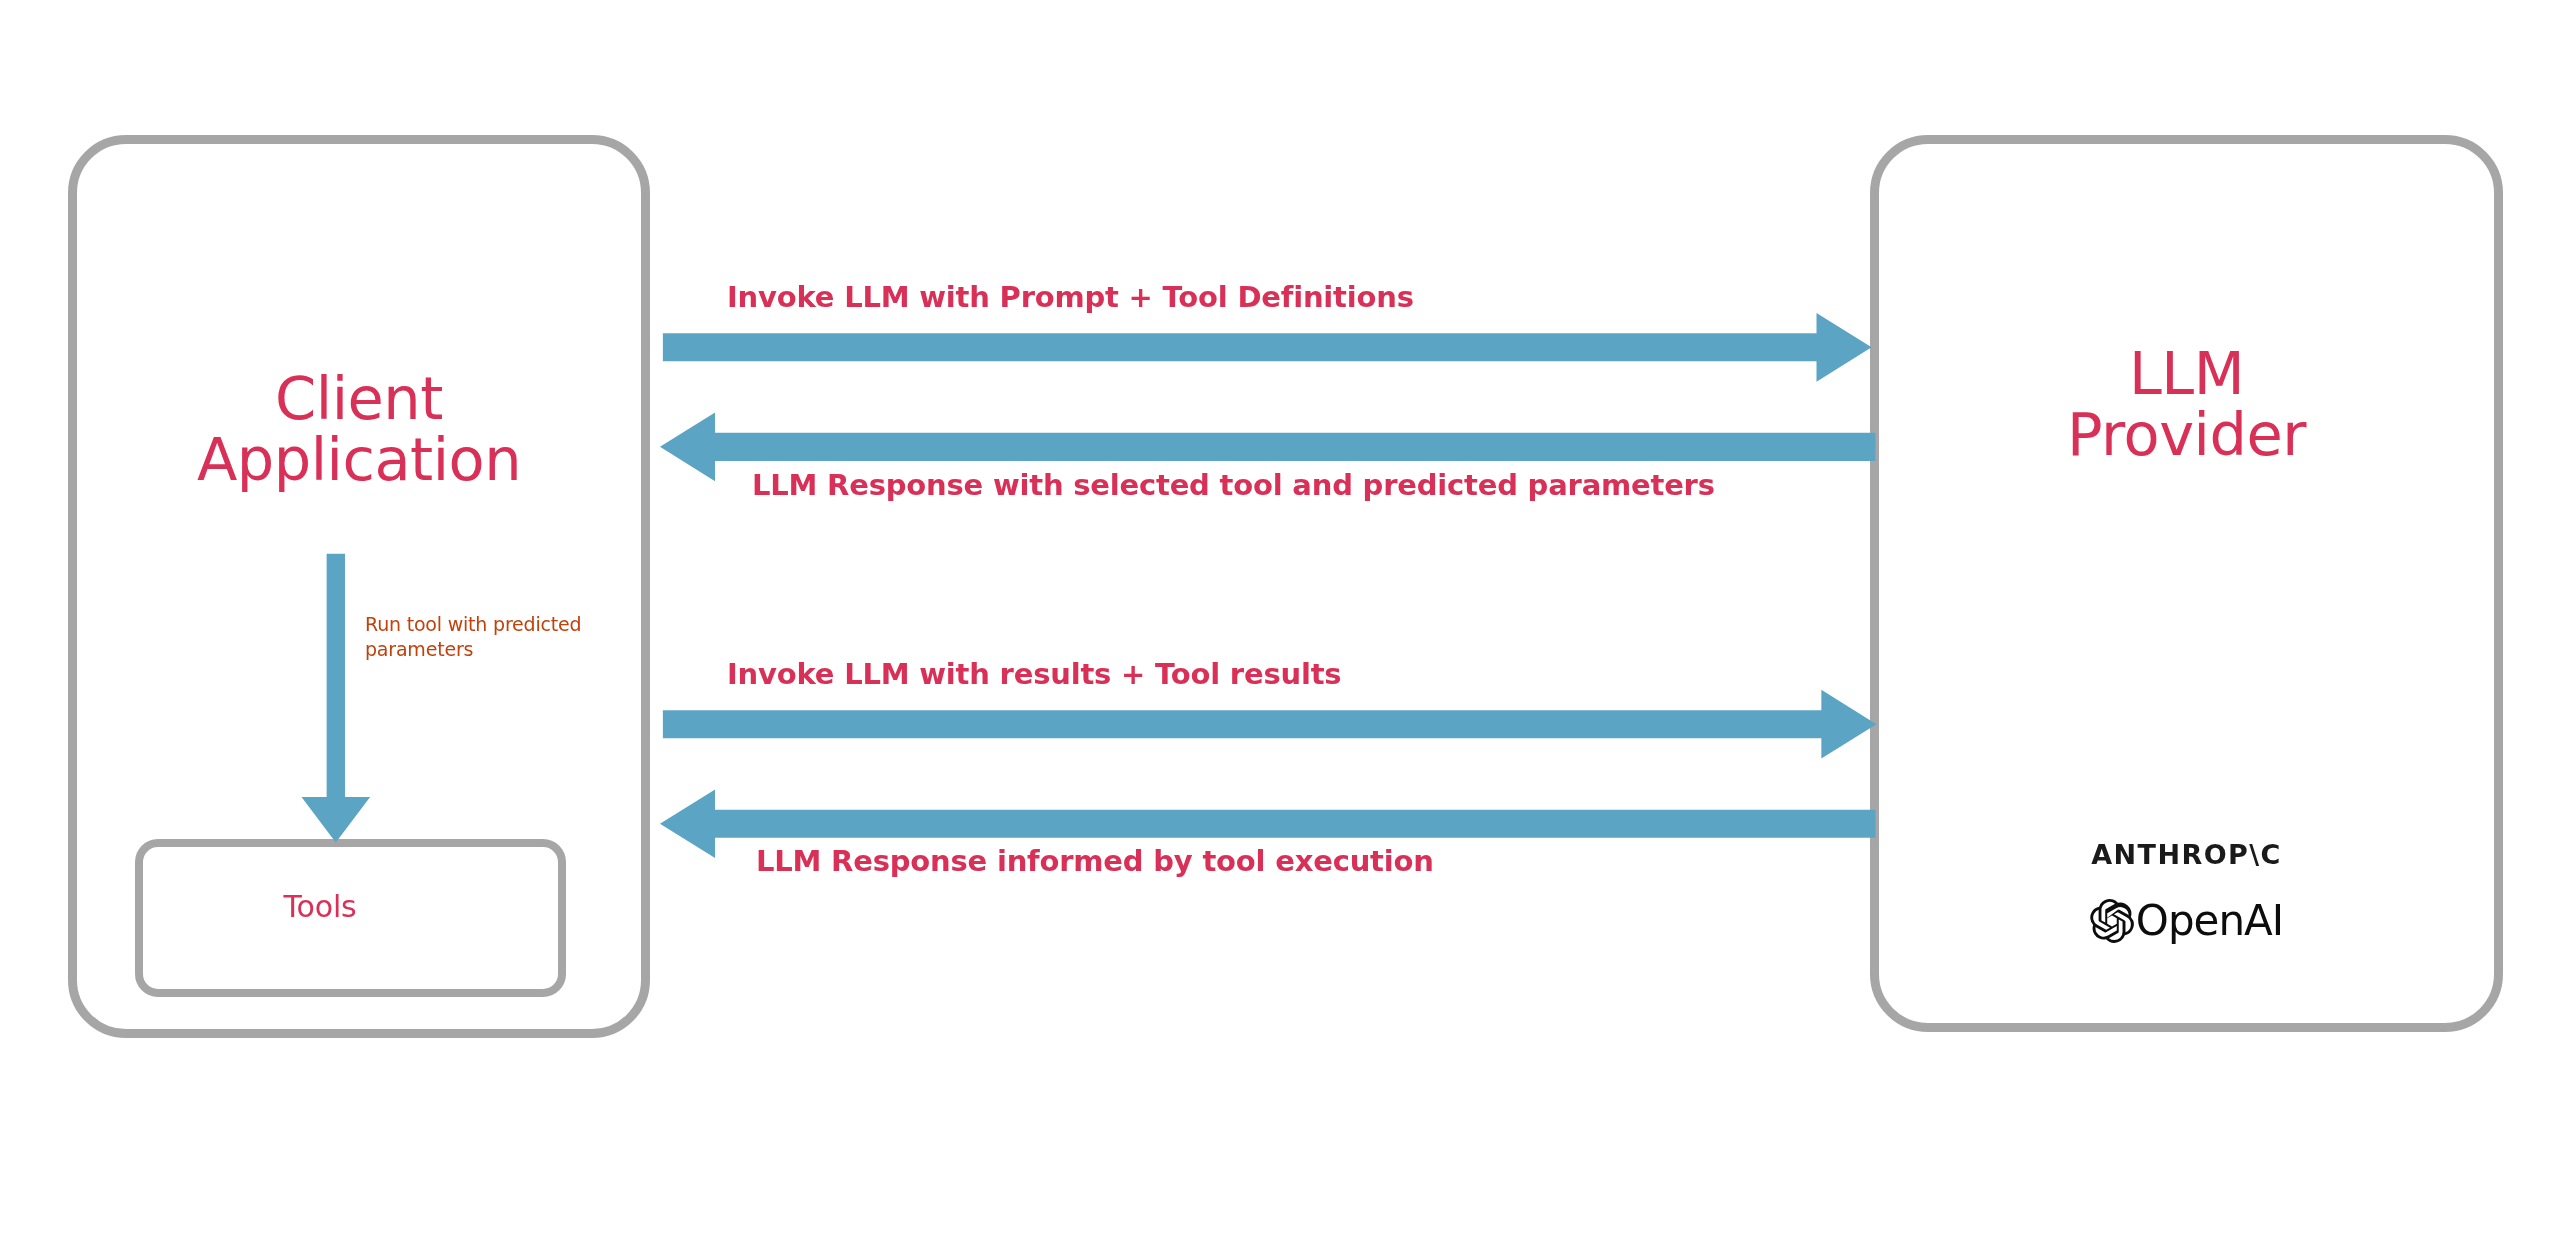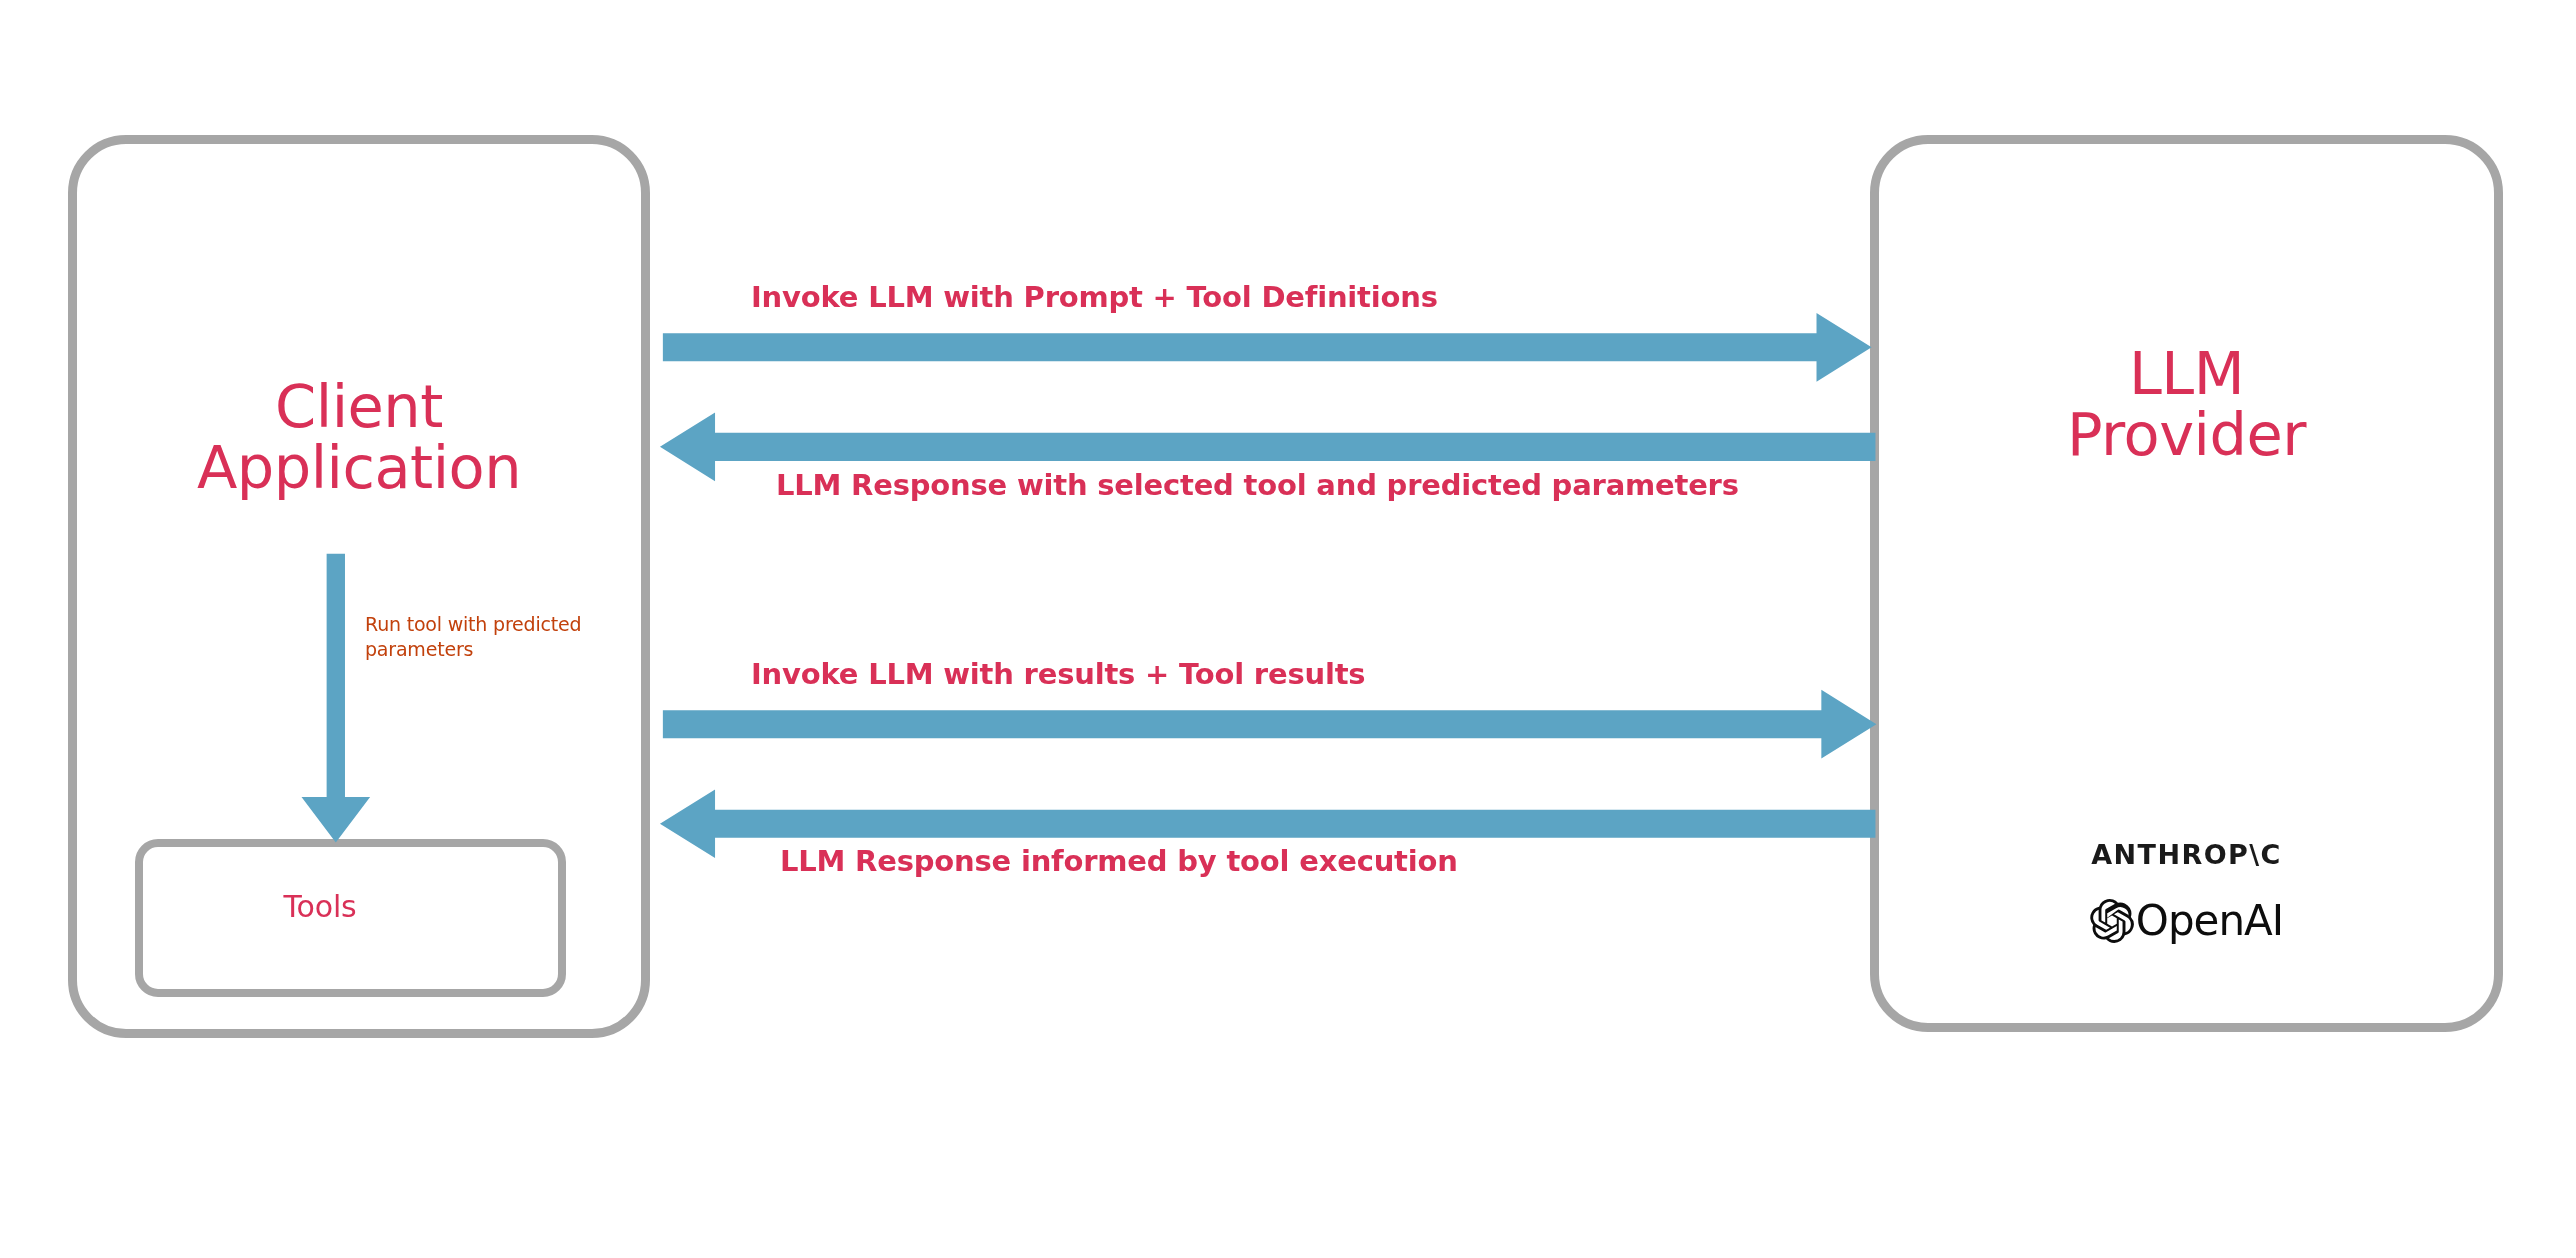--- a/index.html
+++ b/index.html
@@ -53,21 +53,21 @@
     position: absolute;
     color: #d93057;
     font-size: 59px;
     font-weight: 400;
     line-height: 1.04;
     text-align: center;
     letter-spacing: -0.5px;
   }
   #client-title {
     left: 68px;
-    top: 376px;
+    top: 368px;
     width: 582px;
   }
   #provider-title {
     left: 1870px;
     top: 343px;
     width: 633px;
   }
   #tools-label {
     position: absolute;
     left: 135px;
@@ -91,21 +91,20 @@
   }
 
   
   .arrow-label {
     position: absolute;
     color: #d93057;
     font-size: 29px;
     font-weight: 700;
     white-space: nowrap;
     letter-spacing: -0.2px;
-    margin-left: 24px;
   }
   #label-invoke-1  { left: 727px; top: 280px; }
   #label-response-1{ left: 752px; top: 468px; }
   #label-invoke-2  { left: 727px; top: 657px; }
   #label-response-2{ left: 756px; top: 844px; }
 
   #label-run-tool {
     position: absolute;
     left: 365px;
     top: 612px;

